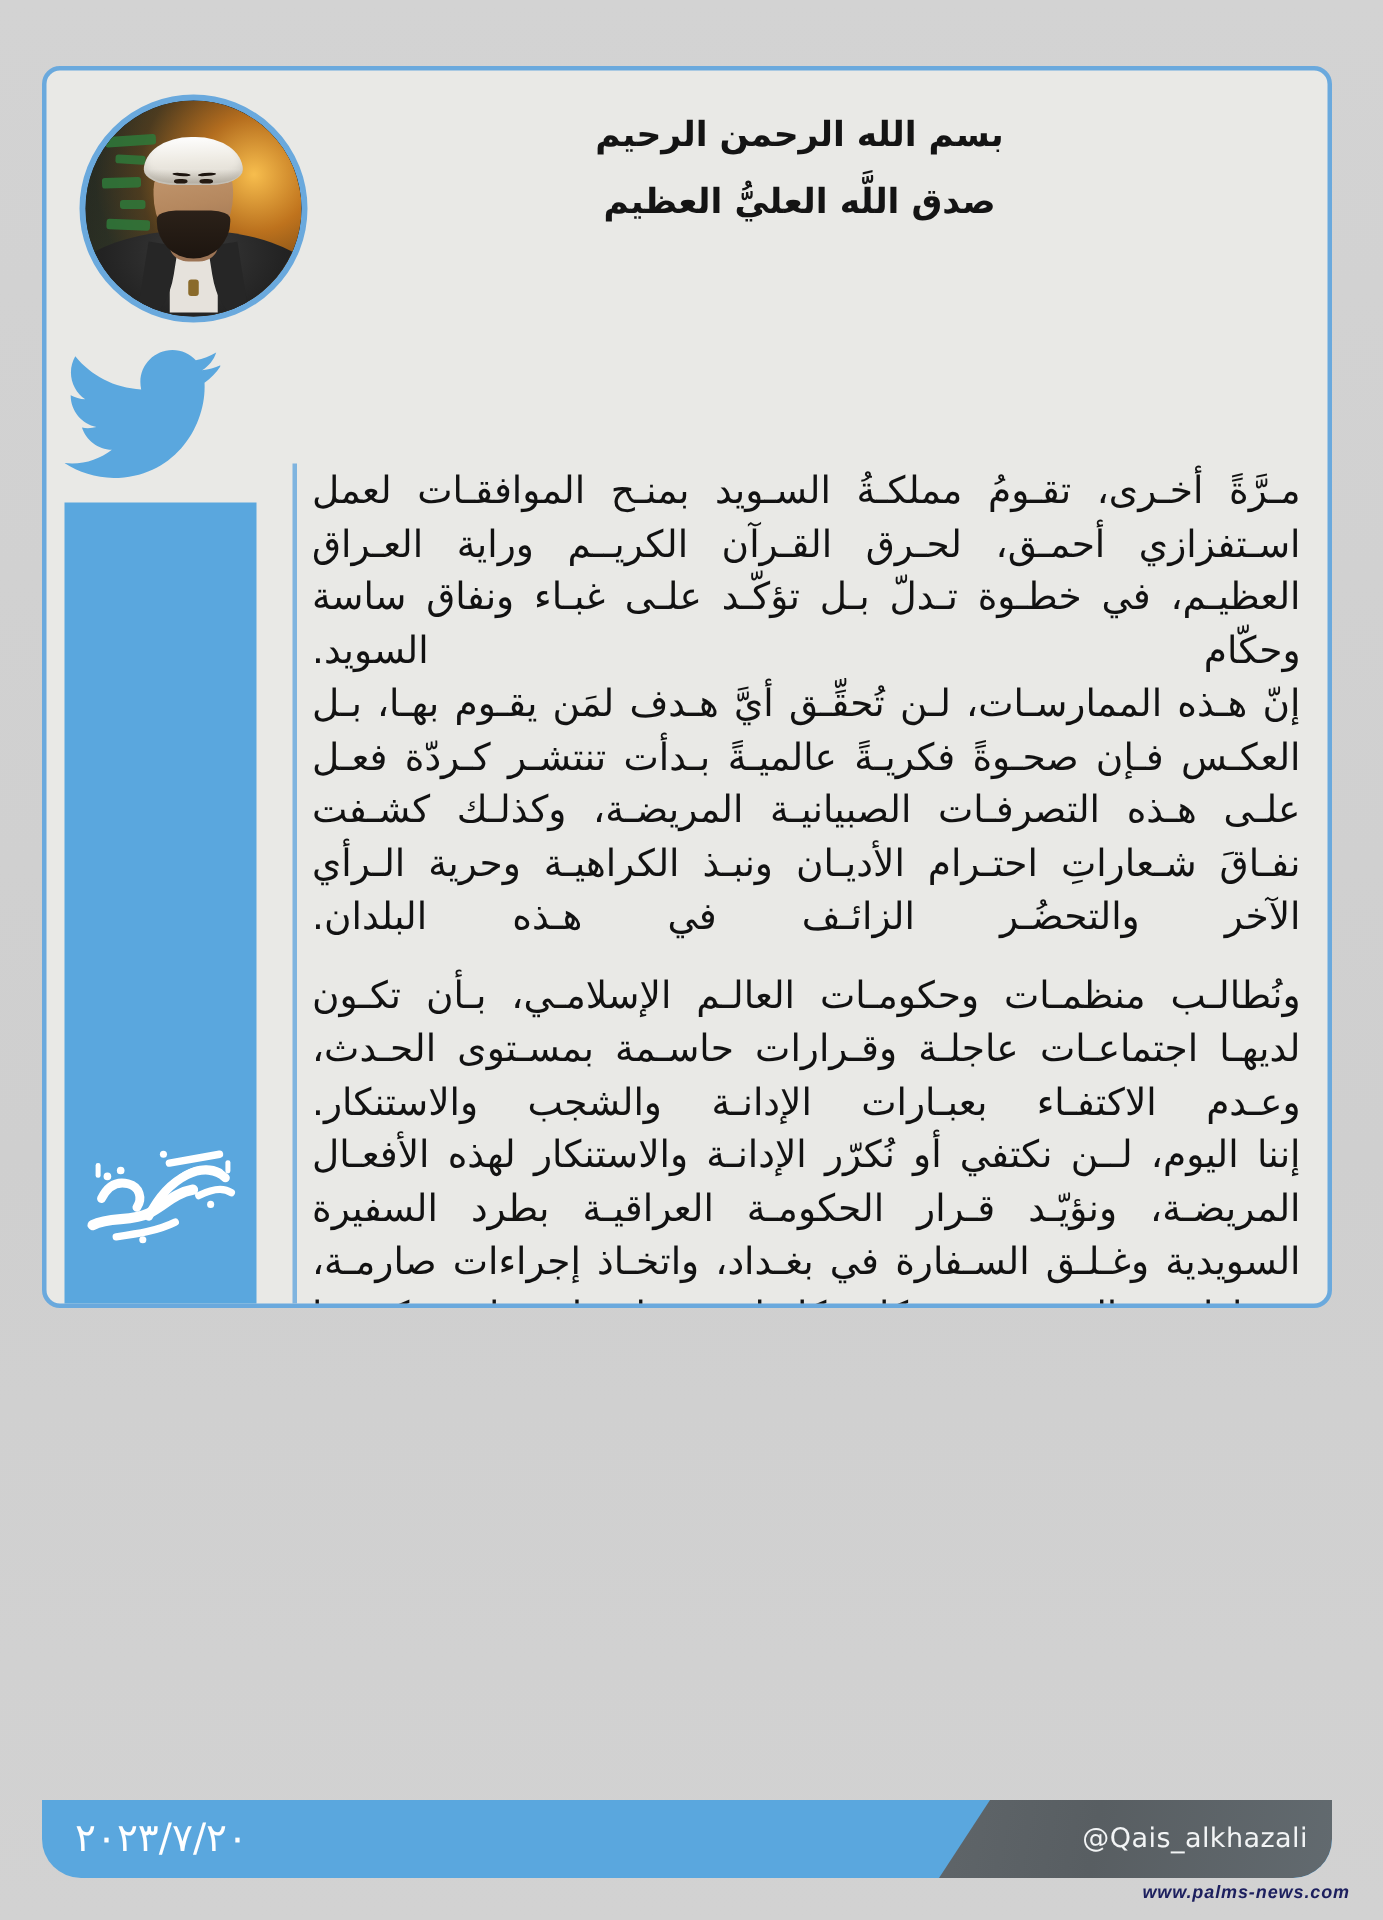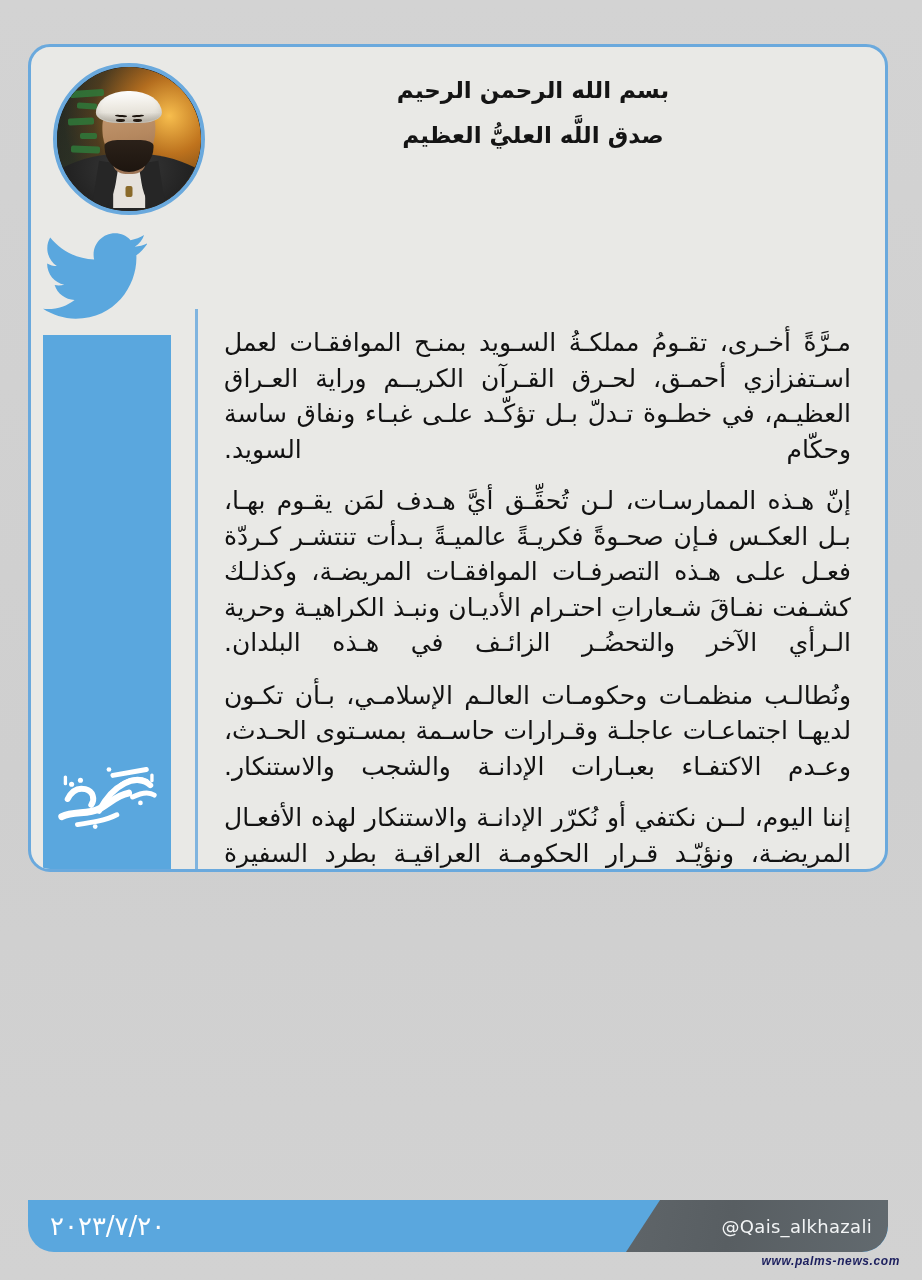--- a/index.html
+++ b/index.html
@@ -23,21 +23,21 @@
   }
 
   
   .card {
     position: absolute;
     left: 28px;
     top: 44px;
     width: 860px;
     height: 828px;
     border: 3px solid #6aa9dd;
-    border-radius: 22px;
+    border-radius: 12px;
     background: #e9e9e6;
     box-sizing: border-box;
     overflow: hidden;
   }
 
   
   .card::after {
     content: "";
     position: absolute;
     right: auto;
@@ -282,21 +282,21 @@
     width: 672px;
     direction: rtl;
     text-align: justify;
     text-align-last: justify;
     color: #121212;
     border-left: 3px solid #7fb4df;
     padding-left: 10px;
     box-sizing: border-box;
   }
   .body-col p {
-    margin: 16px;
+    margin: 0;
     font-size: 25px;
     line-height: 1.42;
     font-weight: 400;
   }
   .body-col p.gapafter { margin-bottom: 17px; }
   .body-col p.closing {
     font-weight: bold;
     text-align: center;
     text-align-last: center;
     margin-top: 6px;
@@ -423,21 +423,21 @@
             <circle cx="94" cy="64" r="2.4"></circle>
             <rect x="16" y="36" width="3.4" height="10" rx="1.6"></rect>
             <rect x="104" y="34" width="3.4" height="9" rx="1.6"></rect>
           </g>
         </svg>
       </div>
     </div>
 
     <div class="body-col">
       <p>مـرَّةً أخـرى، تقـومُ مملكـةُ السـويد بمنـح الموافقـات لعمل اسـتفزازي أحمـق، لحـرق القـرآن الكريــم وراية العـراق العظيـم، في خطـوة تـدلّ بـل تؤكّـد علـى غبـاء ونفاق ساسة وحكّام السويد.</p>
-      <p class="gapafter">إنّ هـذه الممارسـات، لـن تُحقِّـق أيَّ هـدف لمَن يقـوم بهـا، بـل العكـس فـإن صحـوةً فكريـةً عالميـةً بـدأت تنتشـر كـردّة فعـل علـى هـذه التصرفـات الموافقـات المريضـة، وكذلـك كشـفت نفـاقَ شـعاراتِ احتـرام الأديـان ونبـذ الكراهيـة وحرية الـرأي الآخر والتحضُـر الزائـف في هـذه البلدان.</p>
+      <p class="gapafter">إنّ هـذه الممارسـات، لـن تُحقِّـق أيَّ هـدف لمَن يقـوم بهـا، بـل العكـس فـإن صحـوةً فكريـةً عالميـةً بـدأت تنتشـر كـردّة فعـل علـى هـذه التصرفـات الصبيانيـة المريضـة، وكذلـك كشـفت نفـاقَ شـعاراتِ احتـرام الأديـان ونبـذ الكراهيـة وحرية الـرأي الآخر والتحضُـر الزائـف في هـذه البلدان.</p>
       <p>ونُطالـب منظمـات وحكومـات العالـم الإسلامـي، بـأن تكـون لديهـا اجتماعـات عاجلـة وقـرارات حاسـمة بمسـتوى الحـدث، وعـدم الاكتفـاء بعبـارات الإدانـة والشجب والاستنكار.</p>
       <p>إننا اليوم، لــن نكتفي أو نُكرّر الإدانـة والاستنكار لهذه الأفعـال المريضـة، ونؤيّـد قـرار الحكومـة العراقيـة بطرد السفيرة السويدية وغـلـق السـفارة في بغـداد، واتخـاذ إجراءات صارمـة، ومقاطعـة السـويد بشـكل كامـل، جزاء استهتار حكومتها واستخفافها بمقدّساتنا.</p>
       <p class="closing">(وسيعلمُ الذينَ ظلموا أيَّ منقلبٍ ينقلبون)</p>
     </div>
 
   </div>
 
   <div class="footer">
     <div class="footer-date">٢٠٢٣/٧/٢٠</div>
     <div class="handle-panel">

